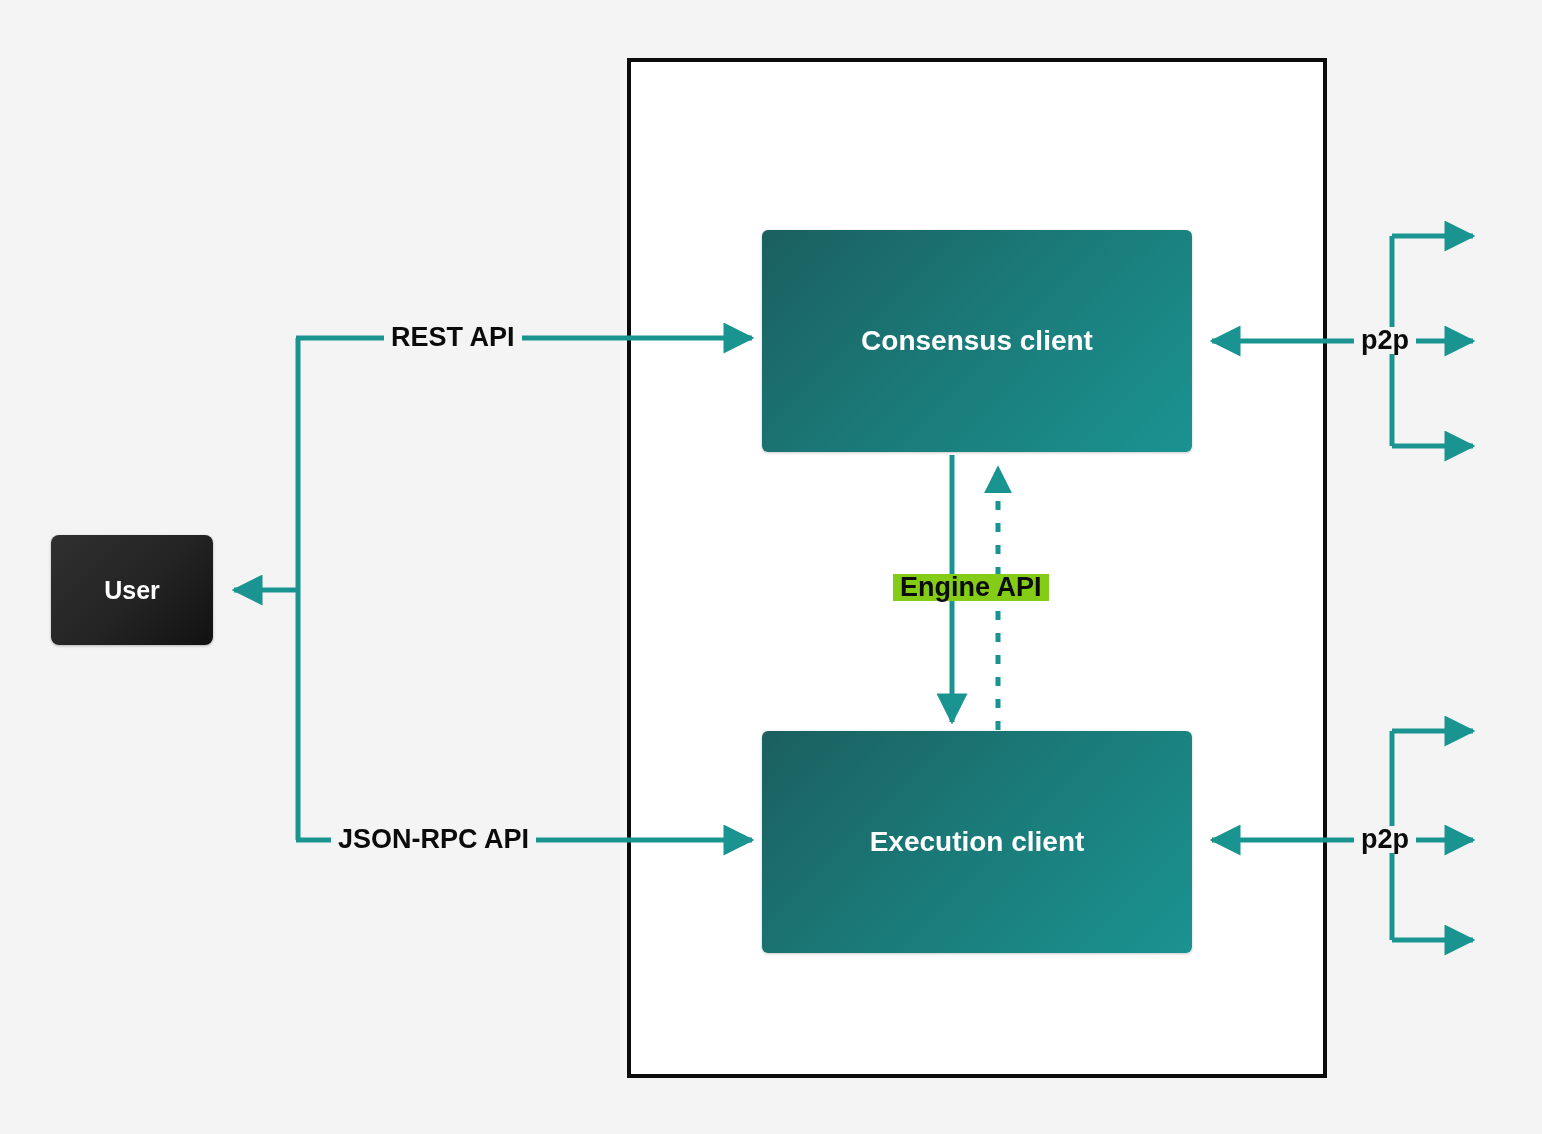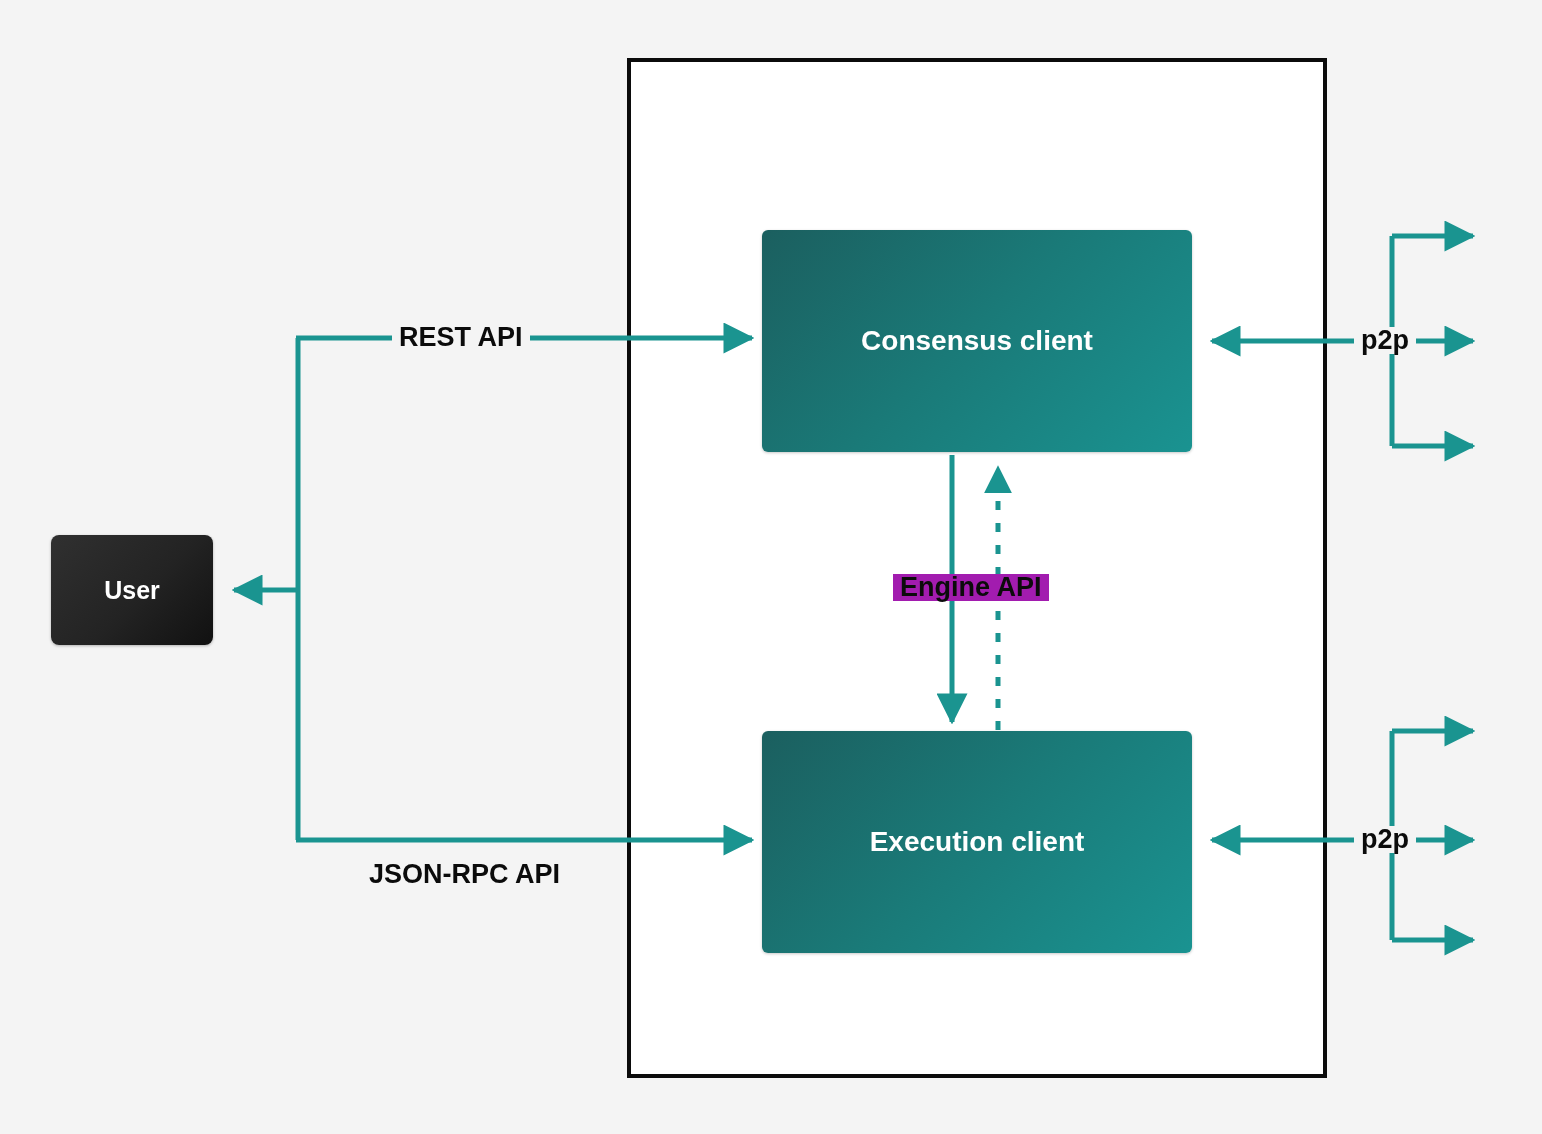--- a/index.html
+++ b/index.html
@@ -84,21 +84,21 @@
   .edge-label {
     position: absolute;
     font-size: 27px;
     font-weight: bold;
     color: #0b0b0b;
     white-space: nowrap;
     padding: 0 7px;
     line-height: 1;
   }
   .edge-label.on-gray { background: #f4f4f4; }
-  .edge-label.on-white { background: #a21caf; }
+  .edge-label.on-white { background: #84cc16; }
 </style>
 </head>
 <body>
 
 <div id="stage">
 
   <div class="node-container"></div>
 
   <svg id="wires" viewBox="0 0 1542 1134" xmlns="http://www.w3.org/2000/svg">
     <defs>
@@ -154,23 +154,23 @@
   </div>
 
   <div class="client-box" id="consensus-box">
     <span>Consensus client</span>
   </div>
 
   <div class="user-box">
     <span>User</span>
   </div>
 
-  <div class="edge-label on-gray" style="left:384px; top:324px;margin-left:8px;">REST API</div>
+  <div class="edge-label on-gray" style="left:384px; top:324px;">REST API</div>
 
-  <div class="edge-label on-gray" style="left:362px; top:826px;margin-top:35px;">JSON-RPC API</div>
+  <div class="edge-label on-gray" style="left:331px; top:826px;">JSON-RPC API</div>
 
   <div class="edge-label on-white" style="left:893px; top:574px;">Engine API</div>
 
   <div class="edge-label on-gray" style="left:1354px; top:327px;">p2p</div>
 
   <div class="edge-label on-gray" style="left:1354px; top:826px;">p2p</div>
 
 </div>
 
 </body></html>

